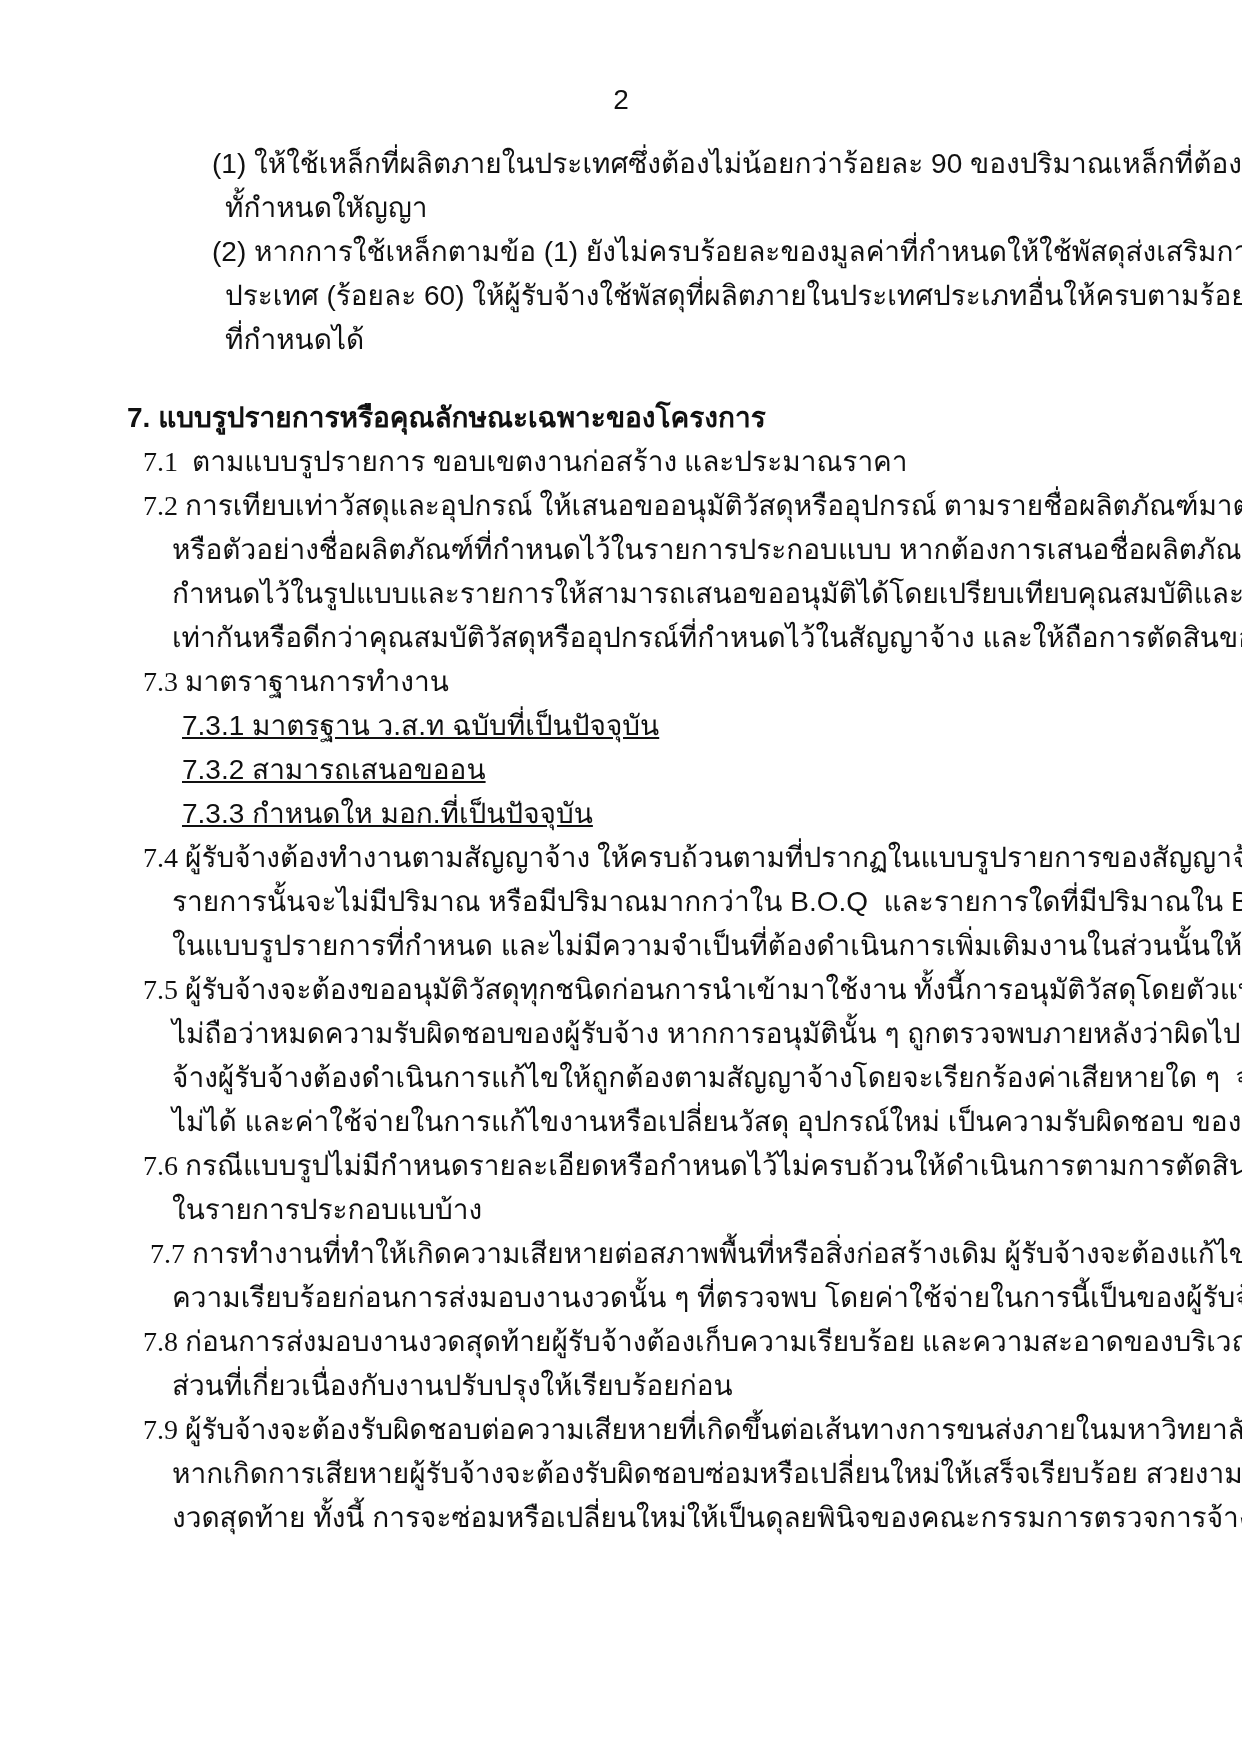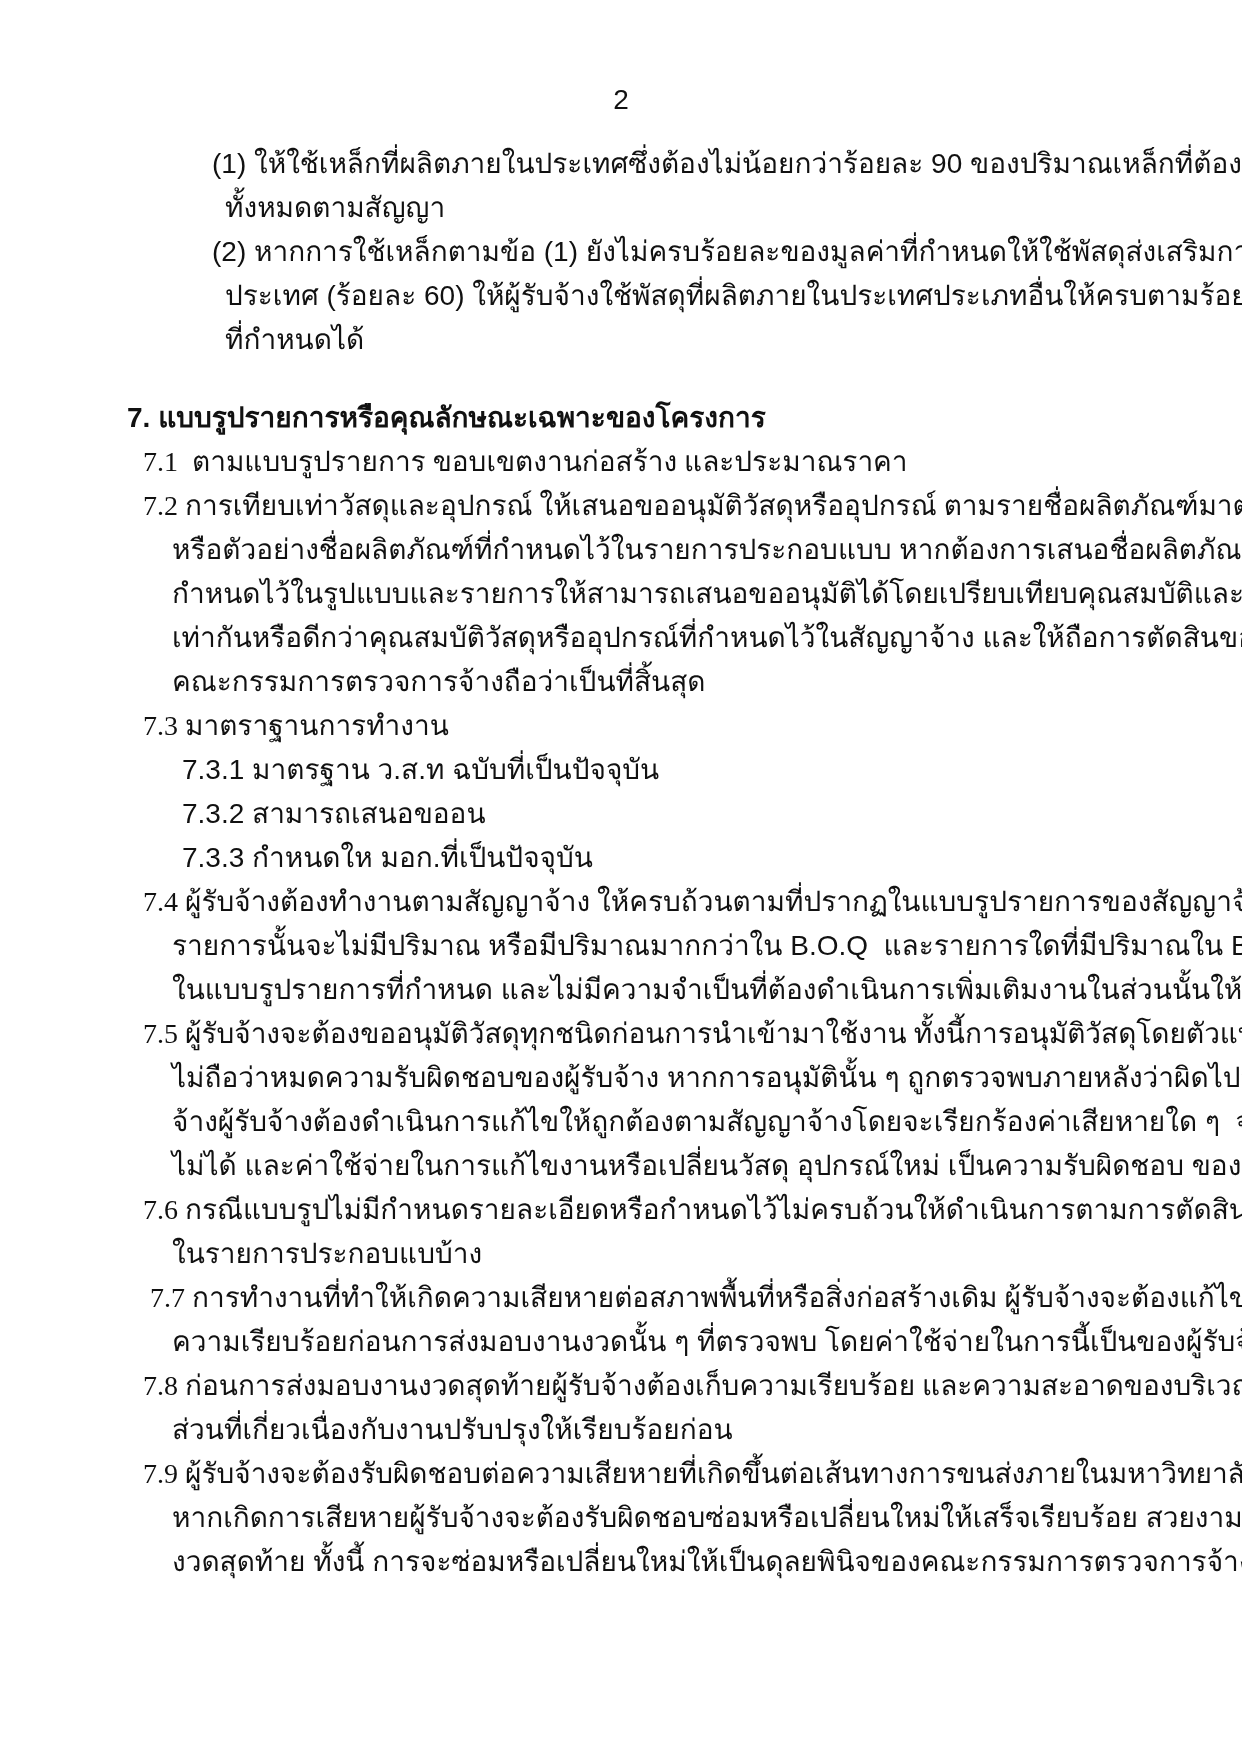--- a/index.html
+++ b/index.html
@@ -17,48 +17,47 @@
   }
   .content { padding-top: 78px; }
   .pagenum { text-align: center; }
   .line { white-space: pre; }
   
   .l-pli  { margin-left: 212px; }  
   .l-plc  { margin-left: 225px; }  
   .l-head { margin-left: 127px; font-weight: bold; margin-top: 34px; }
   .l-item { margin-left: 143px; font-family: Liberation Serif, serif; }  
   .l-cont { margin-left: 172px; }  
-  .l-sub  { margin-left: 182px; }  
+  .l-sub  { margin-left: 182px; text-decoration: underline; }  
 </style>
 </head>
 <body>
 
 <div class="sheet">
   <div class="content">
 
     <div class="line pagenum">2</div>
 
     <div class="pre-list" style="margin-top:20px;">
       <div class="line l-pli">(1) ให้ใช้เหล็กที่ผลิตภายในประเทศซึ่งต้องไม่น้อยกว่าร้อยละ 90 ของปริมาณเหล็กที่ต้องใช้ในงานก่อสร้าง</div>
-      <div class="line l-plc">ทั้งหมดตามสัญญา</div>
+      <div class="line l-plc">ทั้กำหนดใหัญญา</div>
       <div class="line l-pli">(2) หากการใช้เหล็กตามข้อ (1) ยังไม่ครบร้อยละของมูลค่าที่กำหนดให้ใช้พัสดุส่งเสริมการผลิตภายใน</div>
       <div class="line l-plc">ประเทศ (ร้อยละ 60) ให้ผู้รับจ้างใช้พัสดุที่ผลิตภายในประเทศประเภทอื่นให้ครบตามร้อยละของมูลค่า</div>
       <div class="line l-plc">ที่กำหนดได้</div>
     </div>
 
     <div class="line l-head">7. แบบรูปรายการหรือคุณลักษณะเฉพาะของโครงการ</div>
 
     <div class="section-body">
       <div class="line l-item">7.1  ตามแบบรูปรายการ ขอบเขตงานก่อสร้าง และประมาณราคา</div>
 
       <div class="line l-item">7.2 การเทียบเท่าวัสดุและอุปกรณ์ ให้เสนอขออนุมัติวัสดุหรืออุปกรณ์ ตามรายชื่อผลิตภัณฑ์มาตรฐาน</div>
       <div class="line l-cont">หรือตัวอย่างชื่อผลิตภัณฑ์ที่กำหนดไว้ในรายการประกอบแบบ หากต้องการเสนอชื่อผลิตภัณฑ์อื่นที่ไม่</div>
       <div class="line l-cont">กำหนดไว้ในรูปแบบและรายการให้สามารถเสนอขออนุมัติได้โดยเปรียบเทียบคุณสมบัติและราคาที่</div>
       <div class="line l-cont">เท่ากันหรือดีกว่าคุณสมบัติวัสดุหรืออุปกรณ์ที่กำหนดไว้ในสัญญาจ้าง และให้ถือการตัดสินของ</div>
-      <div class="line l-cont">คณะกรรมการตรวจการจ้างถือว่าเป็นที่สิ้นสุด</div>
 
       <div class="line l-item">7.3 มาตราฐานการทำงาน</div>
       <div class="line l-sub">7.3.1 มาตรฐาน ว.ส.ท ฉบับที่เป็นปัจจุบัน</div>
       <div class="line l-sub">7.3.2 สามารถเสนอขออน</div>
       <div class="line l-sub">7.3.3 กำหนดให มอก.ที่เป็นปัจจุบัน</div>
 
       <div class="line l-item">7.4 ผู้รับจ้างต้องทำงานตามสัญญาจ้าง ให้ครบถ้วนตามที่ปรากฏในแบบรูปรายการของสัญญาจ้างถึงแม้ว่า</div>
       <div class="line l-cont">รายการนั้นจะไม่มีปริมาณ หรือมีปริมาณมากกว่าใน B.O.Q  และรายการใดที่มีปริมาณใน B.O.Q มากกว่า</div>
       <div class="line l-cont">ในแบบรูปรายการที่กำหนด และไม่มีความจำเป็นที่ต้องดำเนินการเพิ่มเติมงานในส่วนนั้นให้ครบตาม B.O.Q</div>
 

